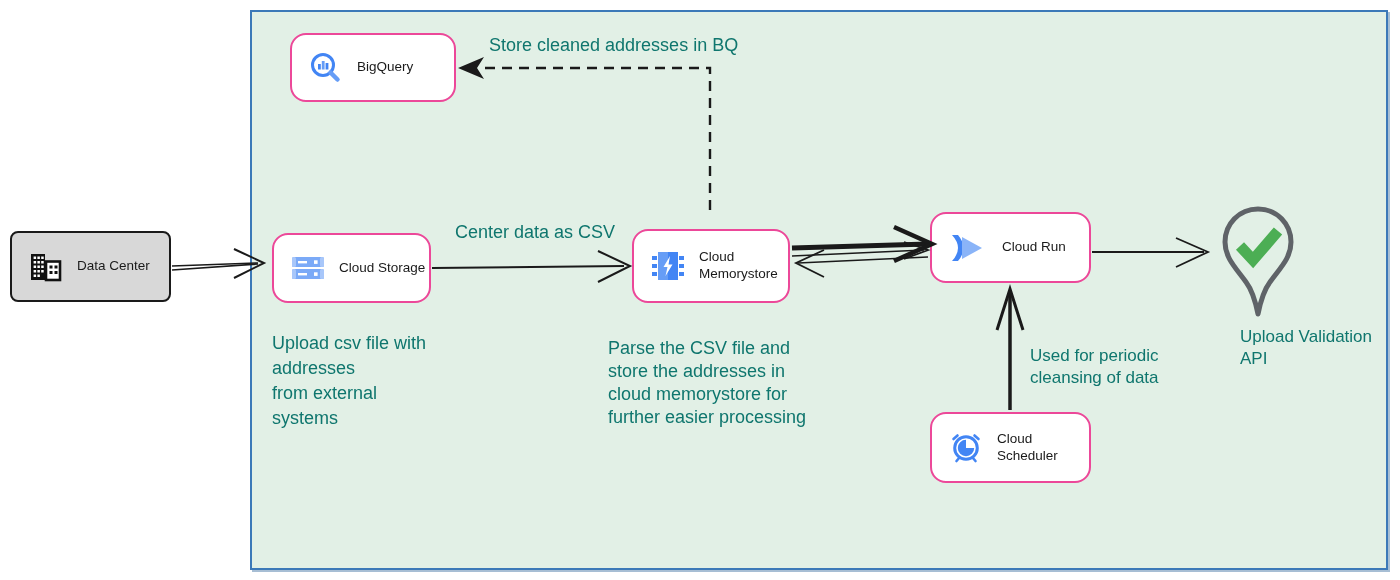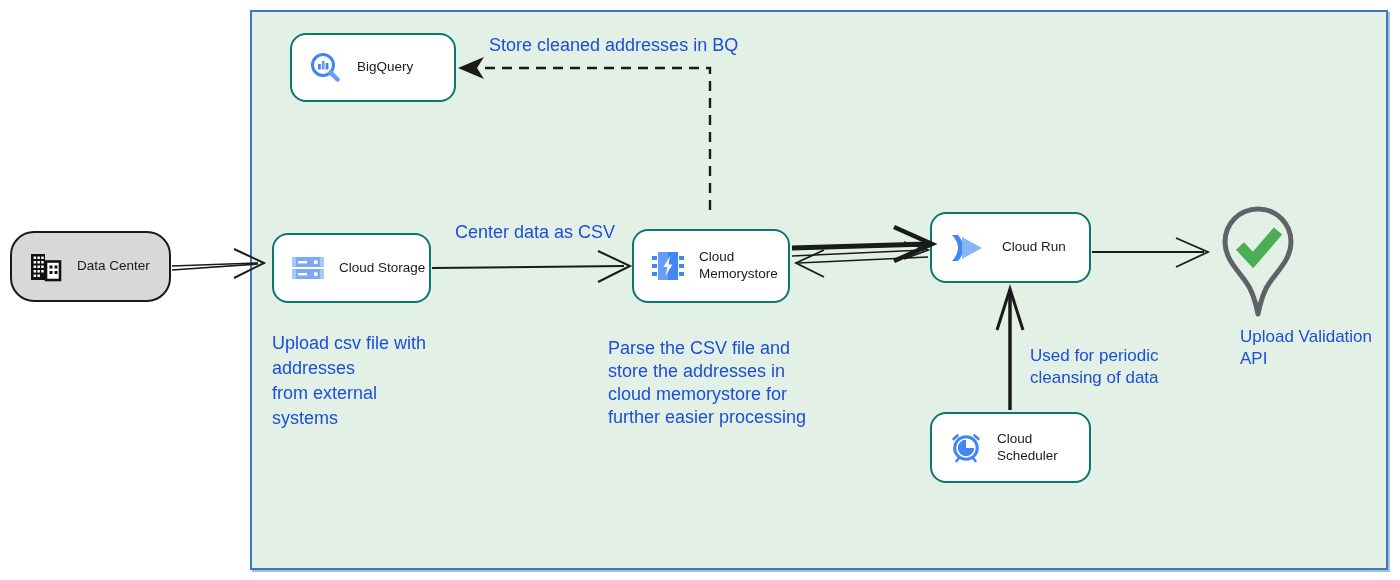--- a/index.html
+++ b/index.html
@@ -5,26 +5,26 @@
   * { margin:0; padding:0; box-sizing:border-box; }
   body { background:#ffffff; font-family:"Liberation Sans", sans-serif; }
   .stage { position:relative; width:1400px; height:580px; background:#ffffff; overflow:hidden; }
   .container-zone {
     position:absolute; left:250px; top:10px; width:1138px; height:560px;
     background:#e2f0e6; border:2px solid #3c79b8;
     box-shadow:2px 2px 0 rgba(59,110,160,.45);
   }
   .node {
     position:absolute; display:flex; align-items:center; gap:14px;
-    padding-left:17px; background:#ffffff; border:2px solid #0f766e;
+    padding-left:17px; background:#ffffff; border:2px solid #ec4899;
     border-radius:16px;
   }
-  .node.gray { background:#d8d8d8; border-color:#1a1a1a; border-radius:24px; }
+  .node.gray { background:#d8d8d8; border-color:#1a1a1a; border-radius:8px; }
   .node-label { font-size:13.5px; color:#1a1a1a; line-height:1.25; }
-  .annotation { position:absolute; font-size:18px; color:#1d4ed8; white-space:pre-line; line-height:24px; }
+  .annotation { position:absolute; font-size:18px; color:#0f766e; white-space:pre-line; line-height:24px; }
   .annotation.small { font-size:17px; line-height:22px; }
   .arrows { position:absolute; left:0; top:0; width:1400px; height:580px; pointer-events:none; }
   .icon { flex:0 0 auto; display:block; }
   .pin-wrap { position:absolute; left:1220px; top:204px; }
 </style>
 </head>
 <body>
 
 <div class="stage">
 

